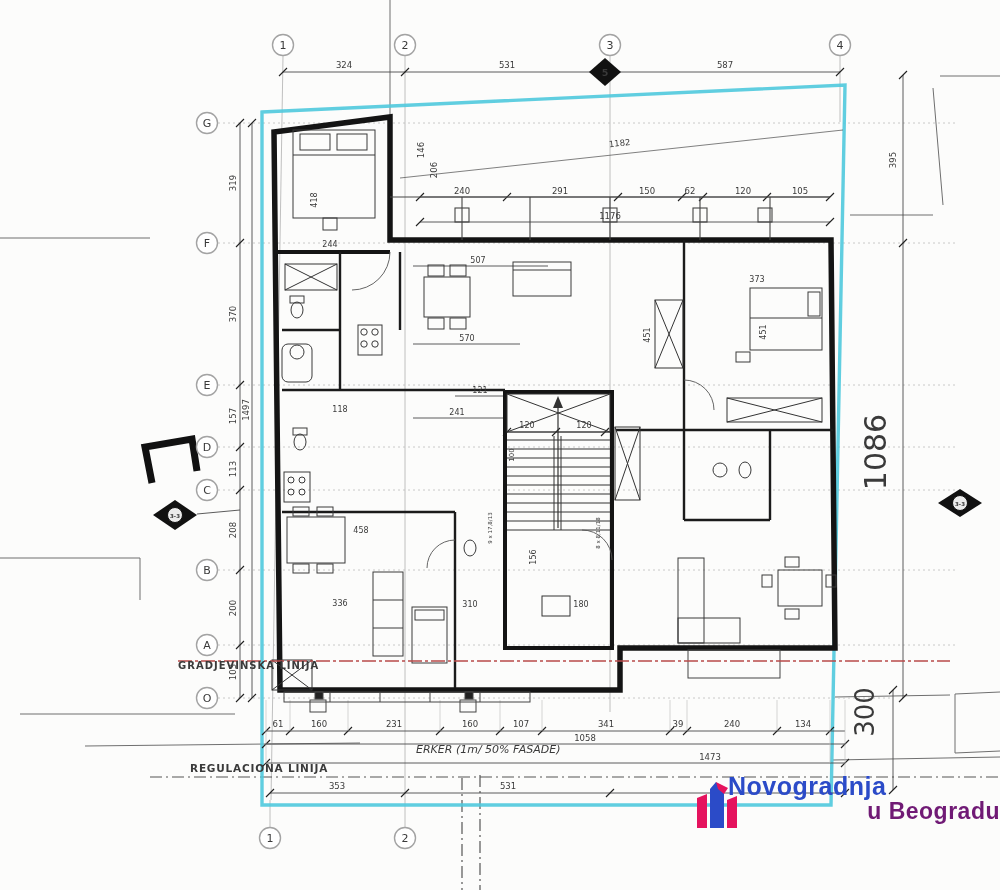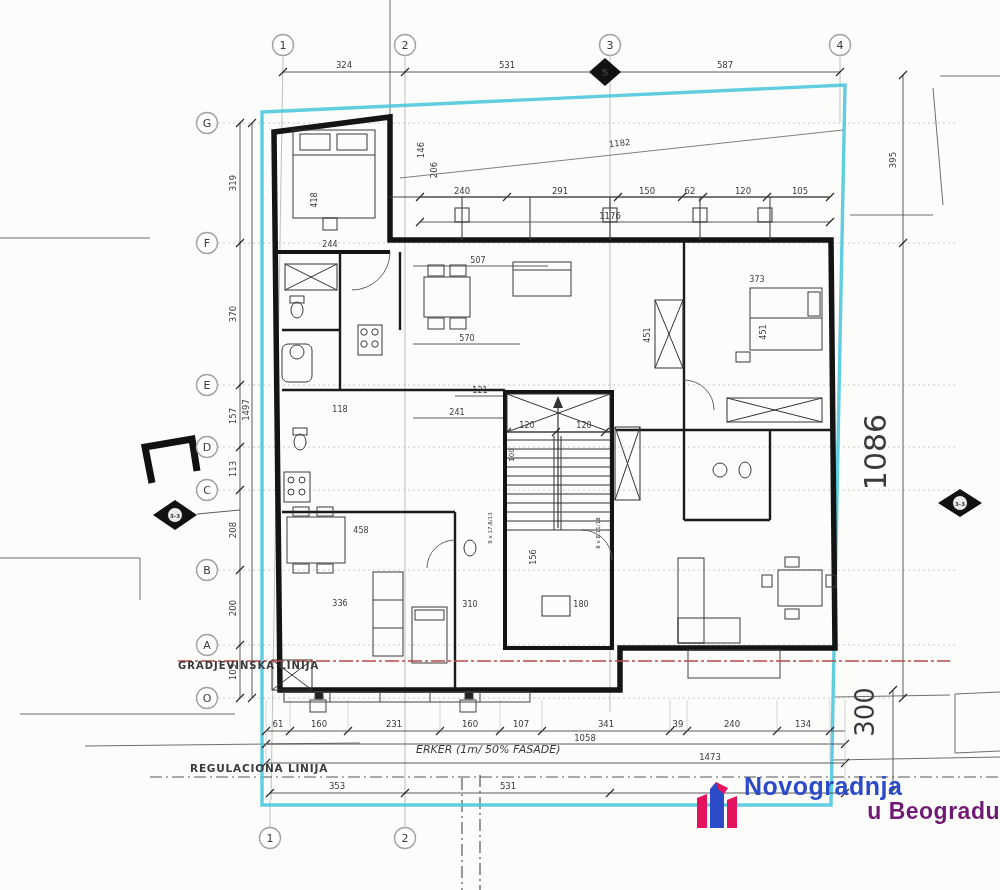--- a/index.html
+++ b/index.html
@@ -2,21 +2,21 @@
 <html><head>
 <meta charset="utf-8">
 <style>
   html,body{margin:0;padding:0;background:#e9e9e9;}
   .stage{position:relative;width:1000px;height:890px;background:#fcfcfb;overflow:hidden;
          font-family:"Liberation Sans",sans-serif;}
   svg.plan{position:absolute;left:0;top:0;}
   svg text{font-family:"DejaVu Sans","Liberation Sans",sans-serif;fill:#3a3a3a;}
   .logo{position:absolute;left:686px;top:774px;width:314px;height:110px;}
   .logo .icon{position:absolute;left:8px;top:6px;}
-  .brandwrap{margin-left:58px;line-height:1.02;}
+  .brandwrap{margin-left:42px;line-height:1.02;}
   .brand1{color:#2b4bc8;font-weight:bold;font-size:25px;letter-spacing:.5px;}
   .brand2{color:#701a75;font-weight:bold;font-size:23px;letter-spacing:.5px;text-align:right;}
   .phone{color:#e5135e;font-weight:bold;font-size:31px;letter-spacing:1.5px;margin-top:3px;margin-left:2px;}
 </style>
 </head>
 <body>
 
 <div class="stage">
 <svg class="plan" width="1000" height="890" viewBox="0 0 1000 890">
 

